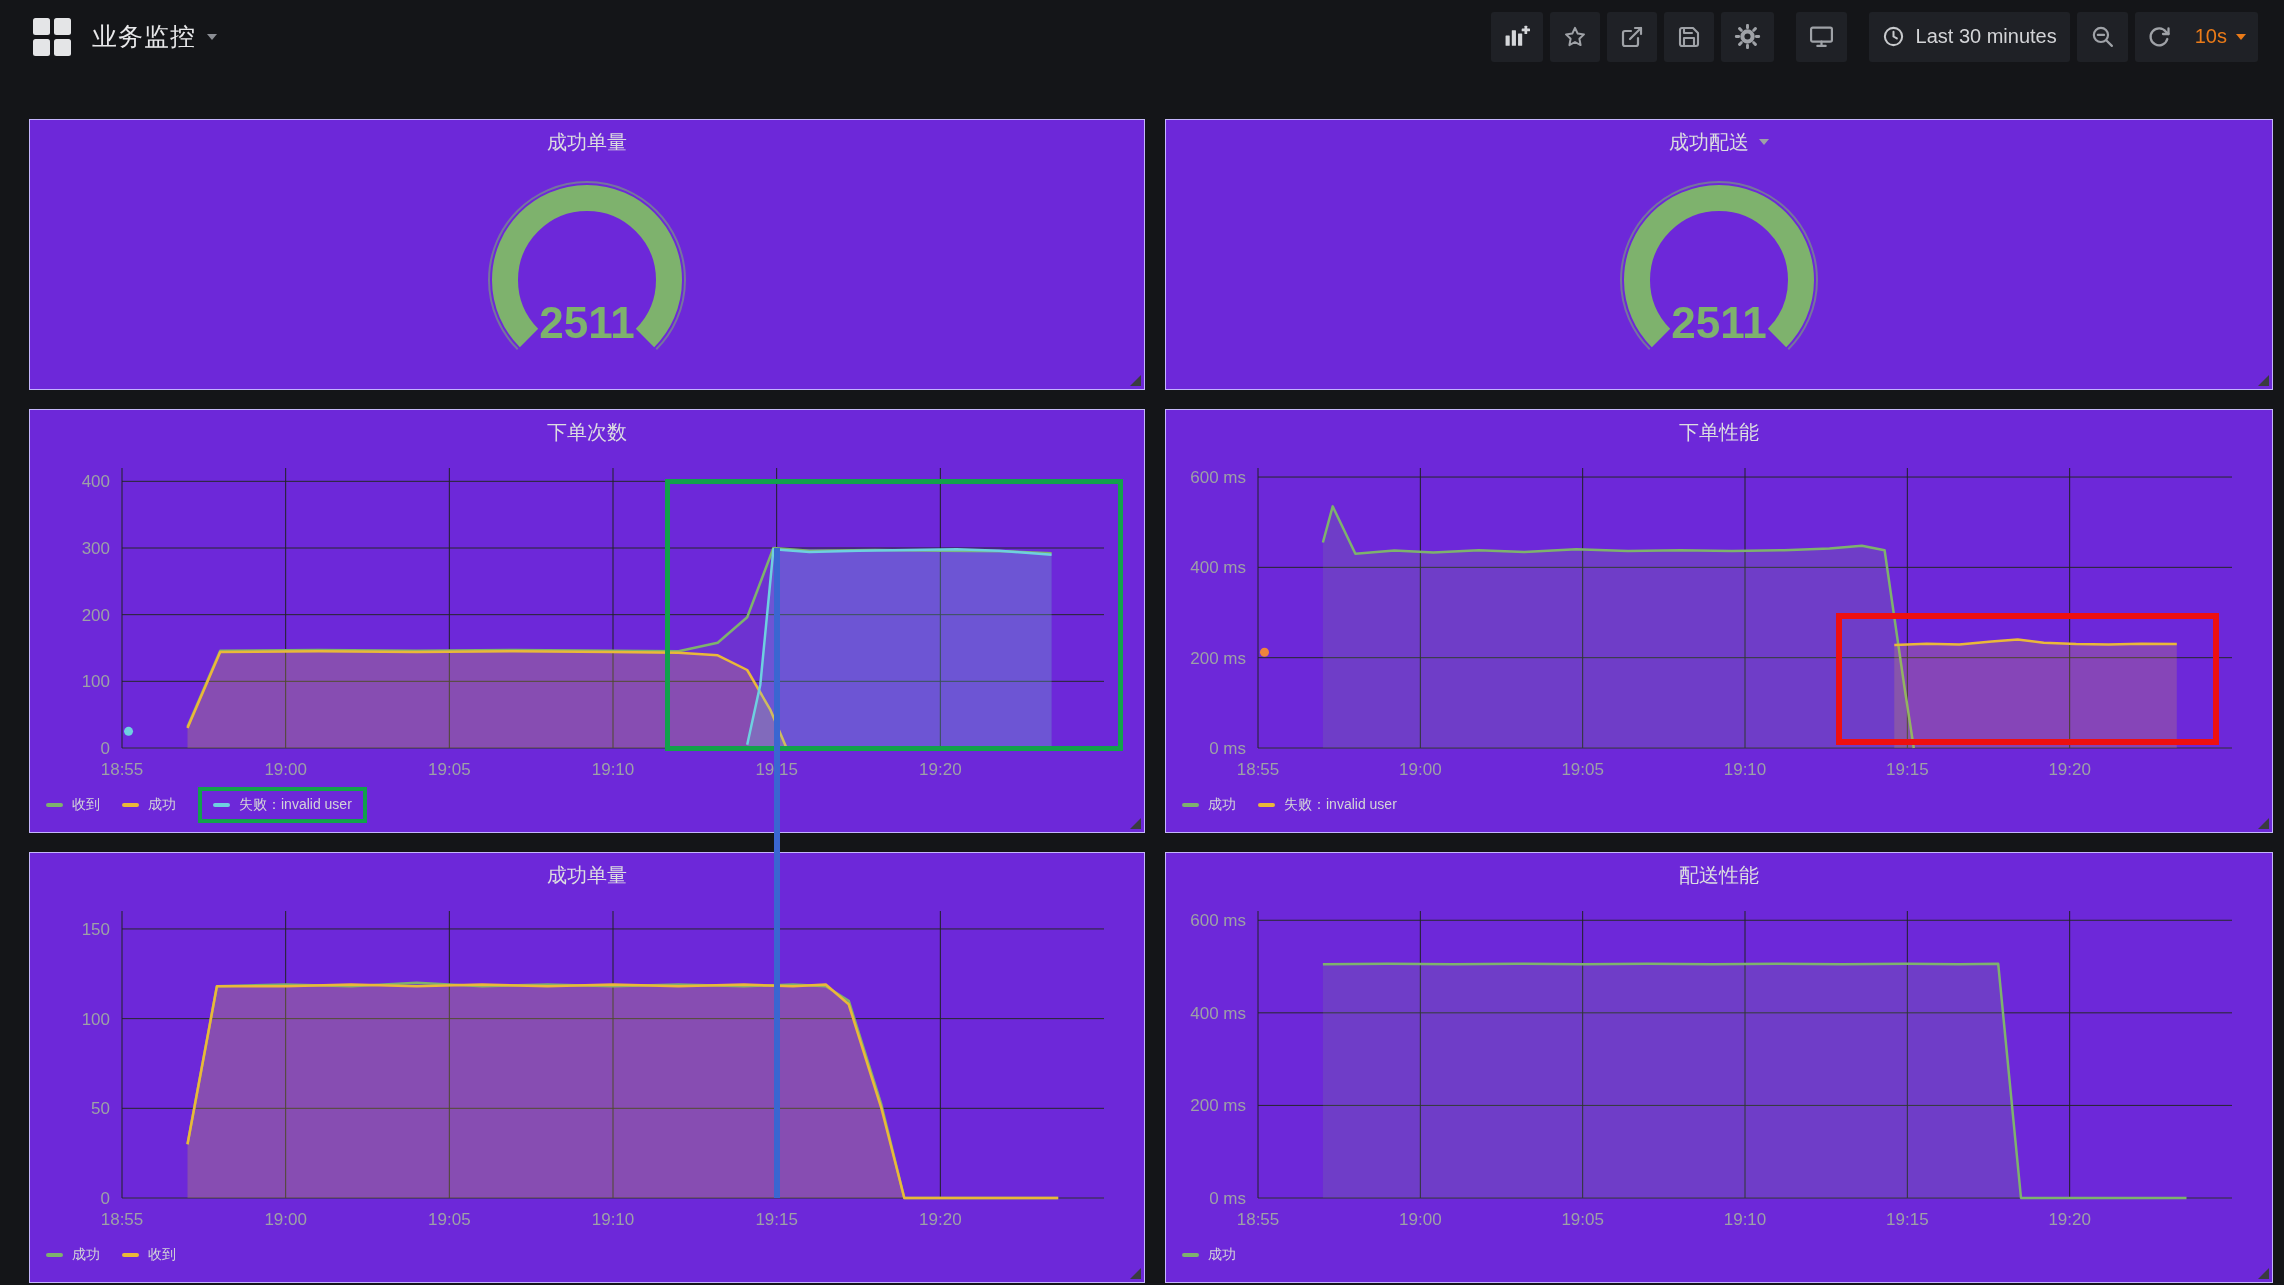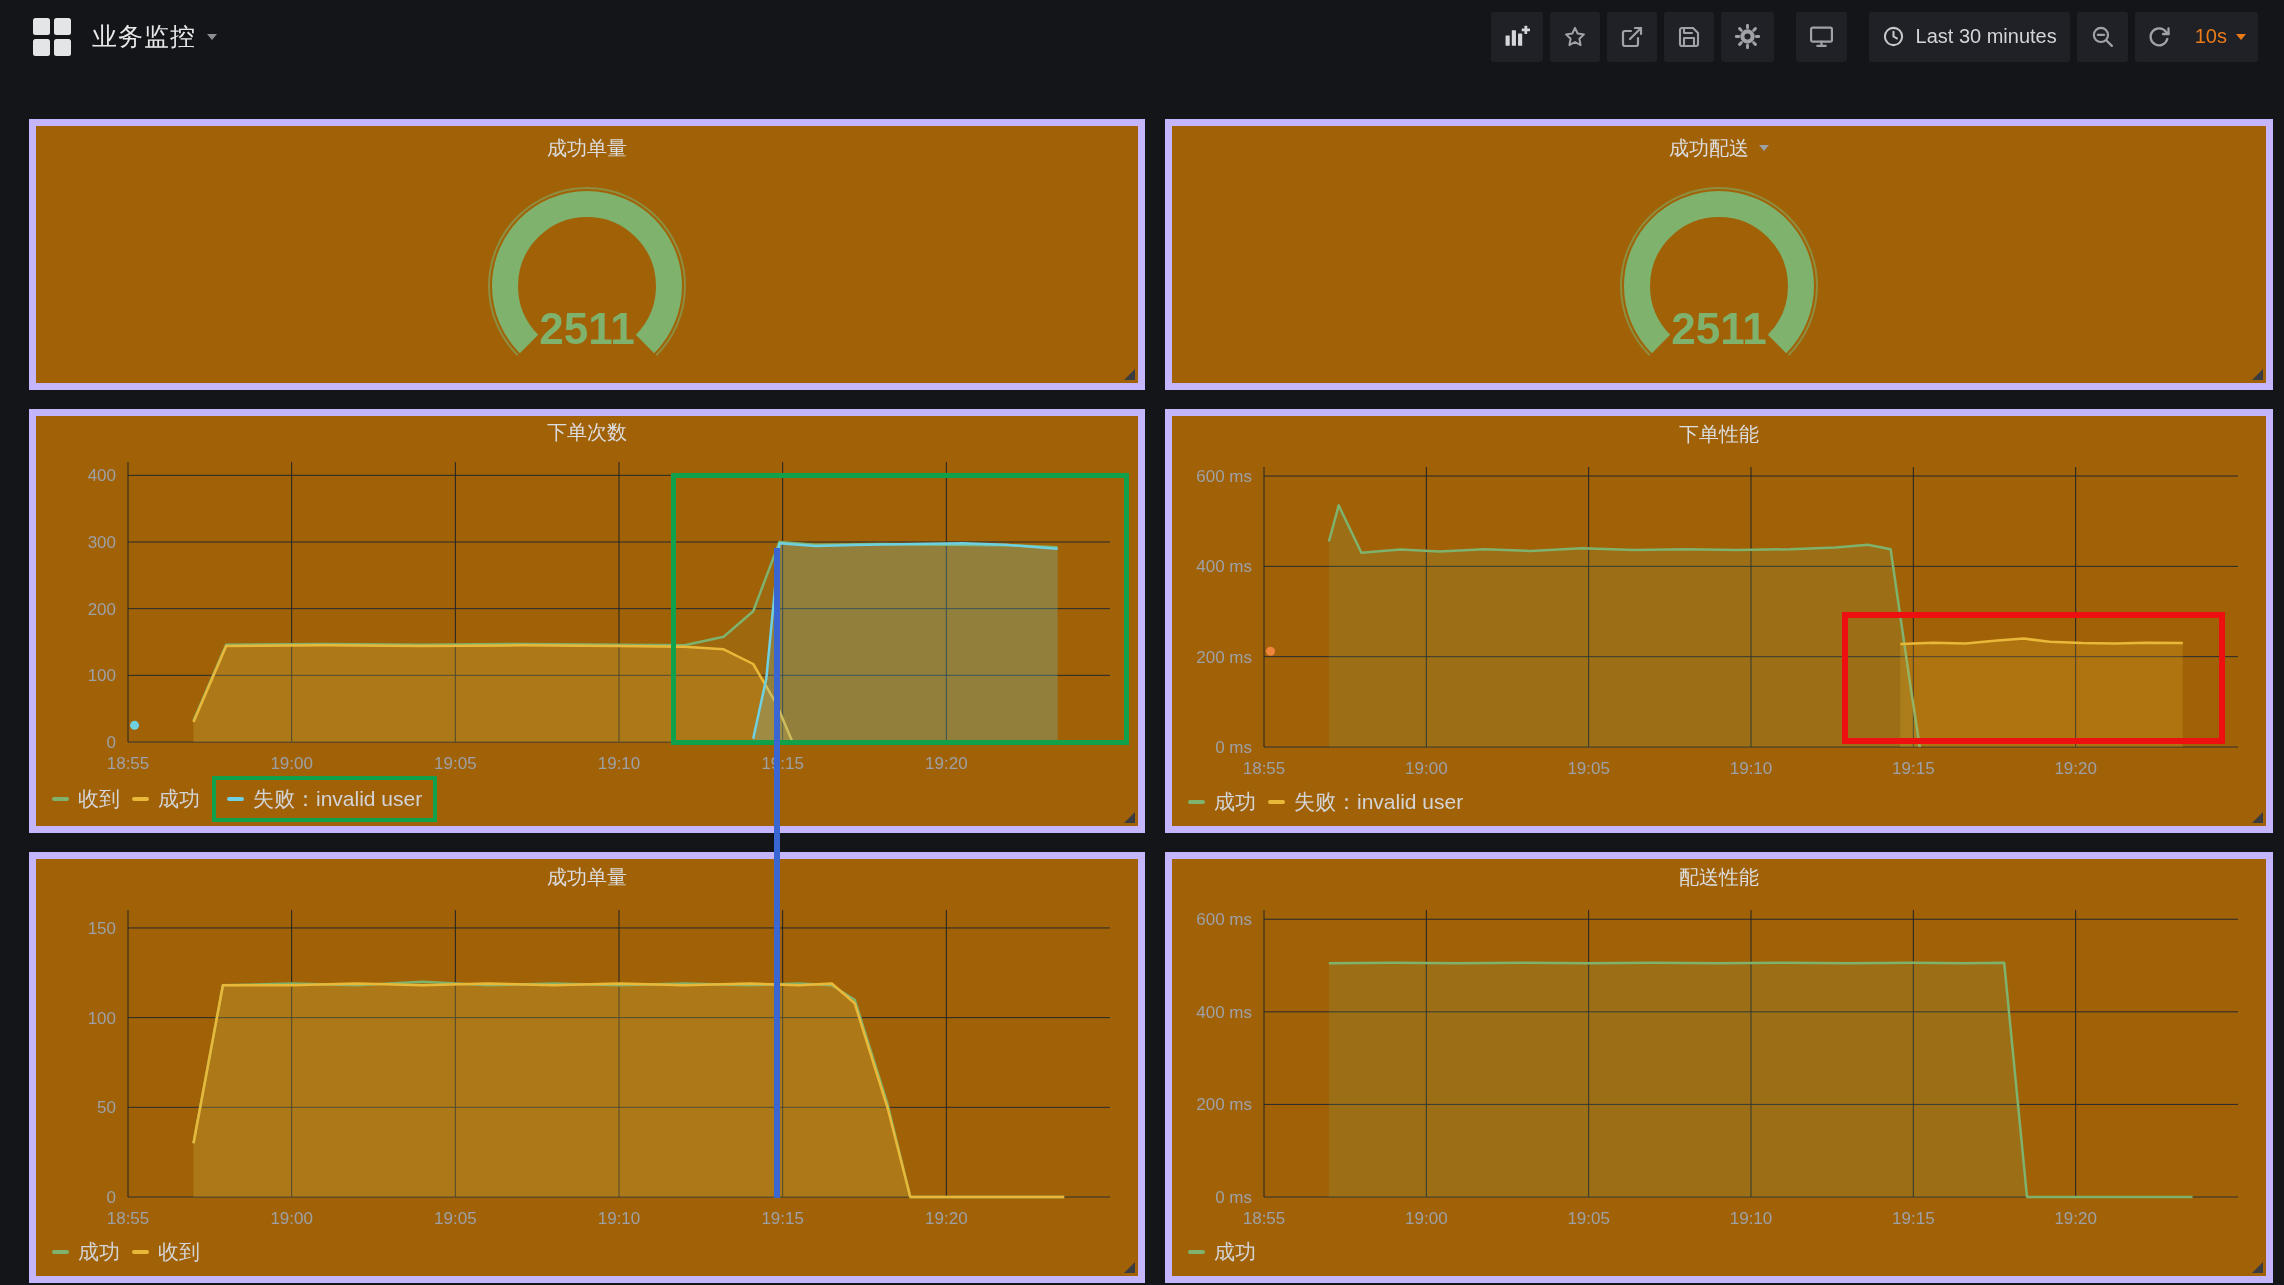--- a/index.html
+++ b/index.html
@@ -17,26 +17,26 @@
   .caret.orange{border-top-color:#eb7b18}
   .toolbar{margin-left:auto;display:flex;align-items:center;gap:7px}
   .tbtn{height:50px;min-width:50px;background:#1f2126;border:none;border-radius:3px;display:flex;align-items:center;justify-content:center;cursor:pointer;padding:0 13px;color:#c9cbce;font-family:Liberation Sans, sans-serif}
   .tbtn-label{font-size:20px;color:#d3d4d7;margin-left:11px;white-space:nowrap}
   .sep-left{margin-left:15px}
   .refresh-group{display:flex;align-items:stretch;background:#1f2126;border-radius:3px;height:50px}
   .refresh-group .seg{background:none;border:none;display:flex;align-items:center;padding:0 12px;cursor:pointer;font-family:Liberation Sans, sans-serif}
   .refresh-label{font-size:20px;color:#eb7b18;font-weight:500;margin-right:9px}
   
   .grid{margin:46px 27px 0 29px;display:grid;grid-template-columns:1116px 1108px;grid-template-rows:271px 424px 431px;gap:19px 20px}
-  .panel{background:#a16207;border:7px solid #c4b5fd;display:flex;flex-direction:column;position:relative}
+  .panel{background:#6d28d9;border:1px solid #c4b5fd;display:flex;flex-direction:column;position:relative}
   .panel-title{height:44px;display:flex;align-items:center;justify-content:center;gap:10px;font-size:20px;color:#dcdde0;cursor:pointer}
   .panel-title .caret{border-top-color:#9da1a6}
   .chart{flex:1;margin:0 14px;position:relative}
   .chart svg{display:block}
-  .legend{height:44px;display:flex;align-items:center;gap:12px;padding:0 16px 10px 16px;font-size:21px;color:#d3d4d7}
+  .legend{height:44px;display:flex;align-items:center;gap:22px;padding:0 16px 10px 16px;font-size:14px;color:#d3d4d7}
   .legend-item{display:flex;align-items:center;gap:9px;cursor:pointer}
   .swatch{width:17px;height:4px;border-radius:2px;display:inline-block}
   .legend-annot{border:4px solid #12a14b;padding:5px 11px}
   .gauge-wrap{flex:1;display:flex;align-items:flex-start;justify-content:center;padding-top:14px}
   .resize-handle{position:absolute;right:3px;bottom:3px;width:0;height:0;border-left:11px solid transparent;border-bottom:11px solid #3a3c40;cursor:se-resize}
 </style>
 </head>
 <body>
 
 <header class="topbar">

